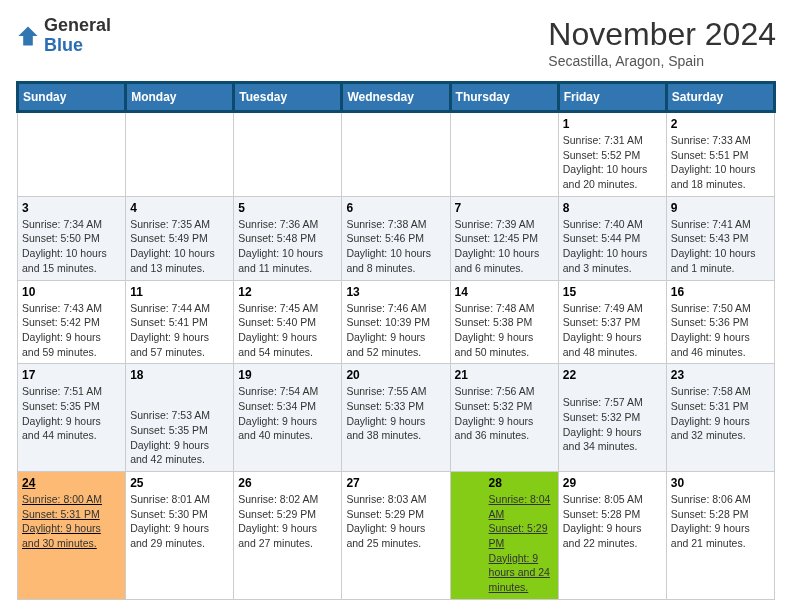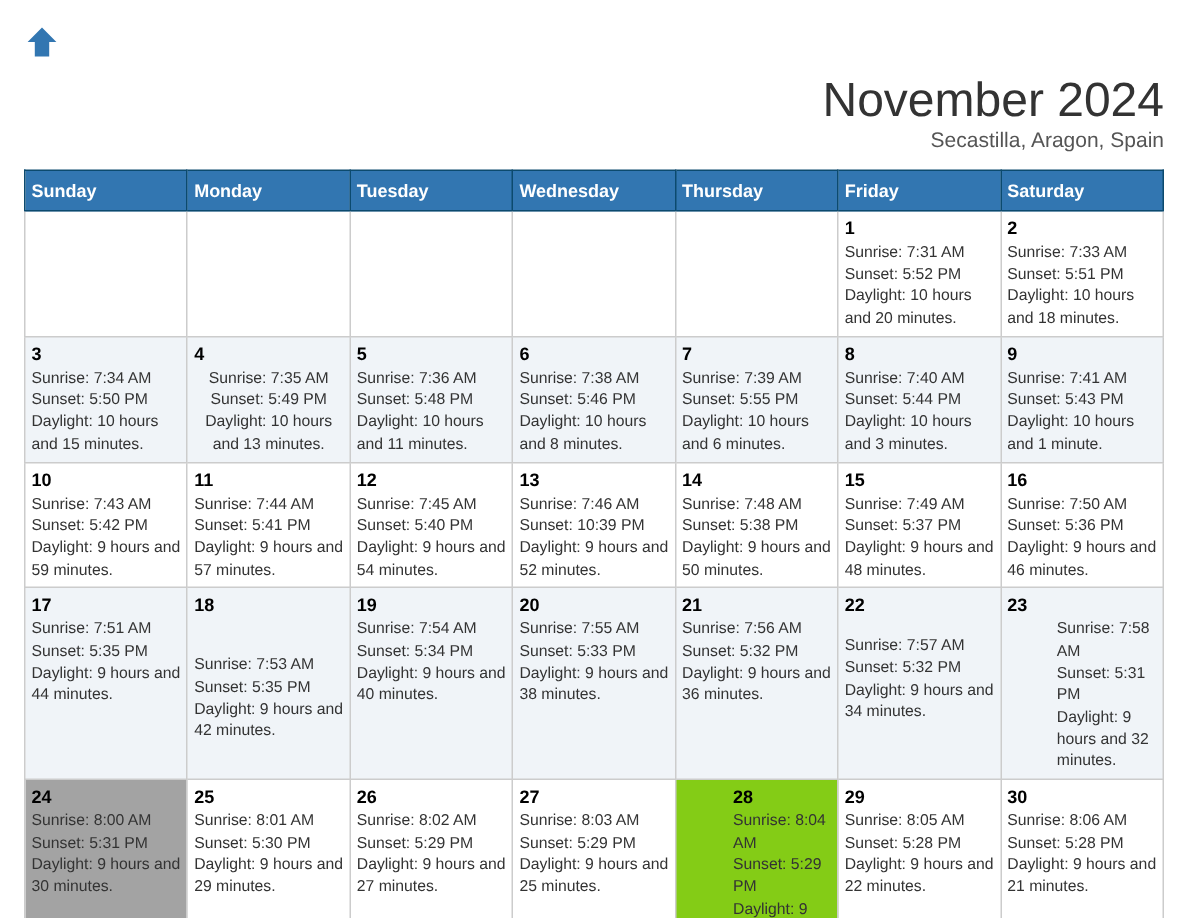--- a/index.html
+++ b/index.html
@@ -26,22 +26,21 @@
       font-weight: bold;
       line-height: 1.1;
     }
     .logo-general { color: #333; }
     .logo-blue { color: #2a6db5; }
     .logo-icon {
       width: 24px;
       height: 24px;
     }
     .title-block {
-      text-align: right;
-      margin-top: 32px;
+      text-align: left;
     }
     .month-title {
       font-size: 32px;
       font-weight: normal;
       color: #333;
     }
     .location {
       font-size: 14px;
       color: #555;
     }
@@ -49,21 +48,21 @@
       width: 100%;
       border-collapse: collapse;
       font-size: 11px;
     }
     .calendar th {
       background-color: #3276b1;
       color: #fff;
       padding: 6px 4px;
       text-align: left;
       font-size: 12px;
-      border: 1px solid #0c4a6e;
+      border: 3px solid #0c4a6e;
     }
     .calendar td {
       border: 1px solid #ccc;
       vertical-align: top;
       padding: 4px 4px 4px 4px;
       width: 108px;
       min-height: 80px;
       background: #fff;
     }
     .calendar tr:nth-child(odd) td {
@@ -88,20 +87,24 @@
     }
   </style>
 </head>
 <body>
 
 <div class="header">
   <div class="logo">
     <svg class="logo-icon" viewBox="0 0 40 40">
       <polygon points="20,4 36,20 28,20 28,36 12,36 12,20 4,20" fill="#3276b1"></polygon>
     </svg>
+    <div class="logo-text">
+      <span class="logo-general">General</span><br>
+      <span class="logo-blue">Blue</span>
+    </div>
   </div>
   <div class="title-block">
     <div class="month-title">November 2024</div>
     <div class="location">Secastilla, Aragon, Spain</div>
   </div>
 </div>
 
 <table class="calendar">
   <thead>
     <tr>
@@ -136,40 +139,40 @@
       </tr>
       <tr>
         <td style="background: rgb(240, 244, 248);">
           <span class="day-number">3</span>
           <div class="cell-content" style="white-space: pre-line;">Sunrise: 7:34 AM
 Sunset: 5:50 PM
 Daylight: 10 hours and 15 minutes.</div>
         </td>
         <td style="background: rgb(240, 244, 248);">
           <span class="day-number">4</span>
-          <div class="cell-content" style="white-space: pre-line; text-align: center;">Sunrise: 7:35 AM
+          <div class="cell-content" style="white-space: pre-line;">Sunrise: 7:35 AM
 Sunset: 5:49 PM
 Daylight: 10 hours and 13 minutes.</div>
         </td>
         <td style="background: rgb(240, 244, 248);">
           <span class="day-number">5</span>
           <div class="cell-content" style="white-space: pre-line;">Sunrise: 7:36 AM
 Sunset: 5:48 PM
 Daylight: 10 hours and 11 minutes.</div>
         </td>
         <td style="background: rgb(240, 244, 248);">
           <span class="day-number">6</span>
           <div class="cell-content" style="white-space: pre-line;">Sunrise: 7:38 AM
 Sunset: 5:46 PM
 Daylight: 10 hours and 8 minutes.</div>
         </td>
         <td style="background: rgb(240, 244, 248);">
           <span class="day-number">7</span>
           <div class="cell-content" style="white-space: pre-line;">Sunrise: 7:39 AM
-Sunset: 5:55 PM
+Sunset: 12:45 PM
 Daylight: 10 hours and 6 minutes.</div>
         </td>
         <td style="background: rgb(240, 244, 248);">
           <span class="day-number">8</span>
           <div class="cell-content" style="white-space: pre-line;">Sunrise: 7:40 AM
 Sunset: 5:44 PM
 Daylight: 10 hours and 3 minutes.</div>
         </td>
         <td style="background: rgb(240, 244, 248);">
           <span class="day-number">9</span>
@@ -254,27 +257,27 @@
 Daylight: 9 hours and 36 minutes.</div>
         </td>
         <td style="background: rgb(240, 244, 248);">
           <span class="day-number">22</span>
           <div class="cell-content" style="white-space: pre-line; margin-top: 13px;">Sunrise: 7:57 AM
 Sunset: 5:32 PM
 Daylight: 9 hours and 34 minutes.</div>
         </td>
         <td style="background: rgb(240, 244, 248);">
           <span class="day-number">23</span>
-          <div class="cell-content" style="white-space: pre-line; margin-left: 33px;">Sunrise: 7:58 AM
+          <div class="cell-content" style="white-space: pre-line;">Sunrise: 7:58 AM
 Sunset: 5:31 PM
 Daylight: 9 hours and 32 minutes.</div>
         </td>
       </tr>
       <tr>
-        <td style="background: #a3a3a3;">
+        <td style="background: #fdba74; text-decoration: underline;">
           <span class="day-number">24</span>
           <div class="cell-content" style="white-space: pre-line;">Sunrise: 8:00 AM
 Sunset: 5:31 PM
 Daylight: 9 hours and 30 minutes.</div>
         </td>
         <td style="background: rgb(255, 255, 255);">
           <span class="day-number">25</span>
           <div class="cell-content" style="white-space: pre-line;">Sunrise: 8:01 AM
 Sunset: 5:30 PM
 Daylight: 9 hours and 29 minutes.</div>
@@ -286,21 +289,21 @@
 Daylight: 9 hours and 27 minutes.</div>
         </td>
         <td style="background: rgb(255, 255, 255);">
           <span class="day-number">27</span>
           <div class="cell-content" style="white-space: pre-line;">Sunrise: 8:03 AM
 Sunset: 5:29 PM
 Daylight: 9 hours and 25 minutes.</div>
         </td>
         <td style="background: #84cc16; padding-left: 38px;">
           <span class="day-number">28</span>
-          <div class="cell-content" style="white-space: pre-line;">Sunrise: 8:04 AM
+          <div class="cell-content" style="white-space: pre-line; text-decoration: underline;">Sunrise: 8:04 AM
 Sunset: 5:29 PM
 Daylight: 9 hours and 24 minutes.</div>
         </td>
         <td style="background: rgb(255, 255, 255);">
           <span class="day-number">29</span>
           <div class="cell-content" style="white-space: pre-line;">Sunrise: 8:05 AM
 Sunset: 5:28 PM
 Daylight: 9 hours and 22 minutes.</div>
         </td>
         <td style="background: rgb(255, 255, 255);">

